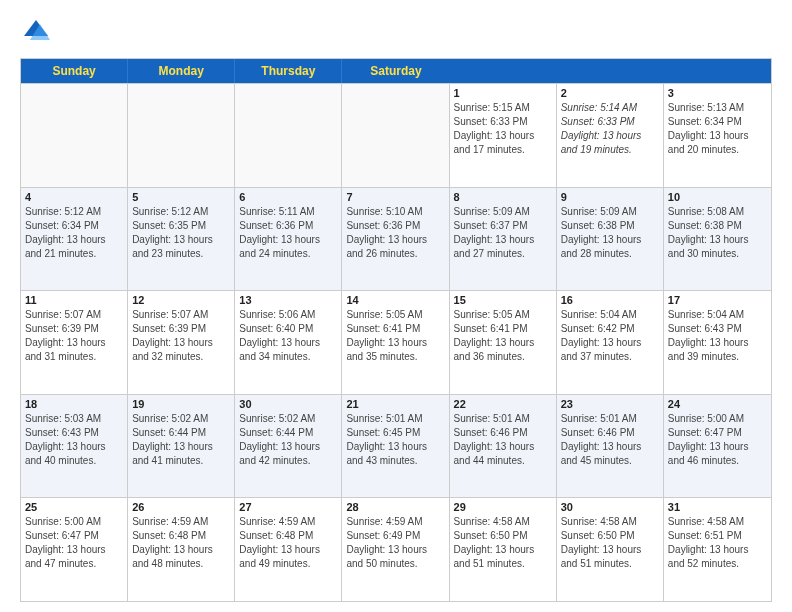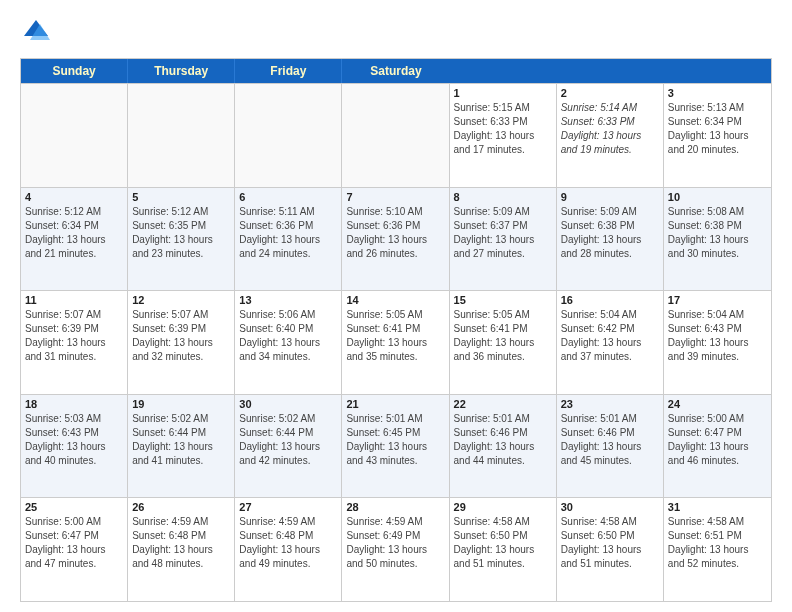--- a/index.html
+++ b/index.html
@@ -65,21 +65,21 @@
       display: flex;
       flex-direction: column;
       border: 1px solid #ccc;
     }
     .cal-header {
       display: grid;
       grid-template-columns: repeat(7, 1fr);
       background: #1565c0;
     }
     .cal-header-cell {
-      color: #fef9c3;
+      color: #fde047;
       font-size: 12px;
       font-weight: bold;
       text-align: center;
       padding: 5px 2px;
       border-right: 1px solid #2979d4;
     }
     .cal-header-cell:last-child { border-right: none; }
     .cal-body {
       flex: 1;
       display: flex;
@@ -132,22 +132,22 @@
     </div>
     <div class="title-block">
       <div class="title-month"></div>
       <div class="title-location"></div>
     </div>
   </div>
 
   <div class="calendar">
     <div class="cal-header">
     <div class="cal-header-cell">Sunday</div>
+        <div class="cal-header-cell">Monday</div>
         <div class="cal-header-cell">Thursday</div>
-        <div class="cal-header-cell">Friday</div>
         <div class="cal-header-cell">Saturday</div>
       </div>
     <div class="cal-body">
     <div class="cal-row">
           <div class="cal-cell empty"></div>
           <div class="cal-cell empty"></div>
           <div class="cal-cell empty"></div>
           <div class="cal-cell empty"></div>
           <div class="cal-cell">
             <div class="day-num">1</div>

